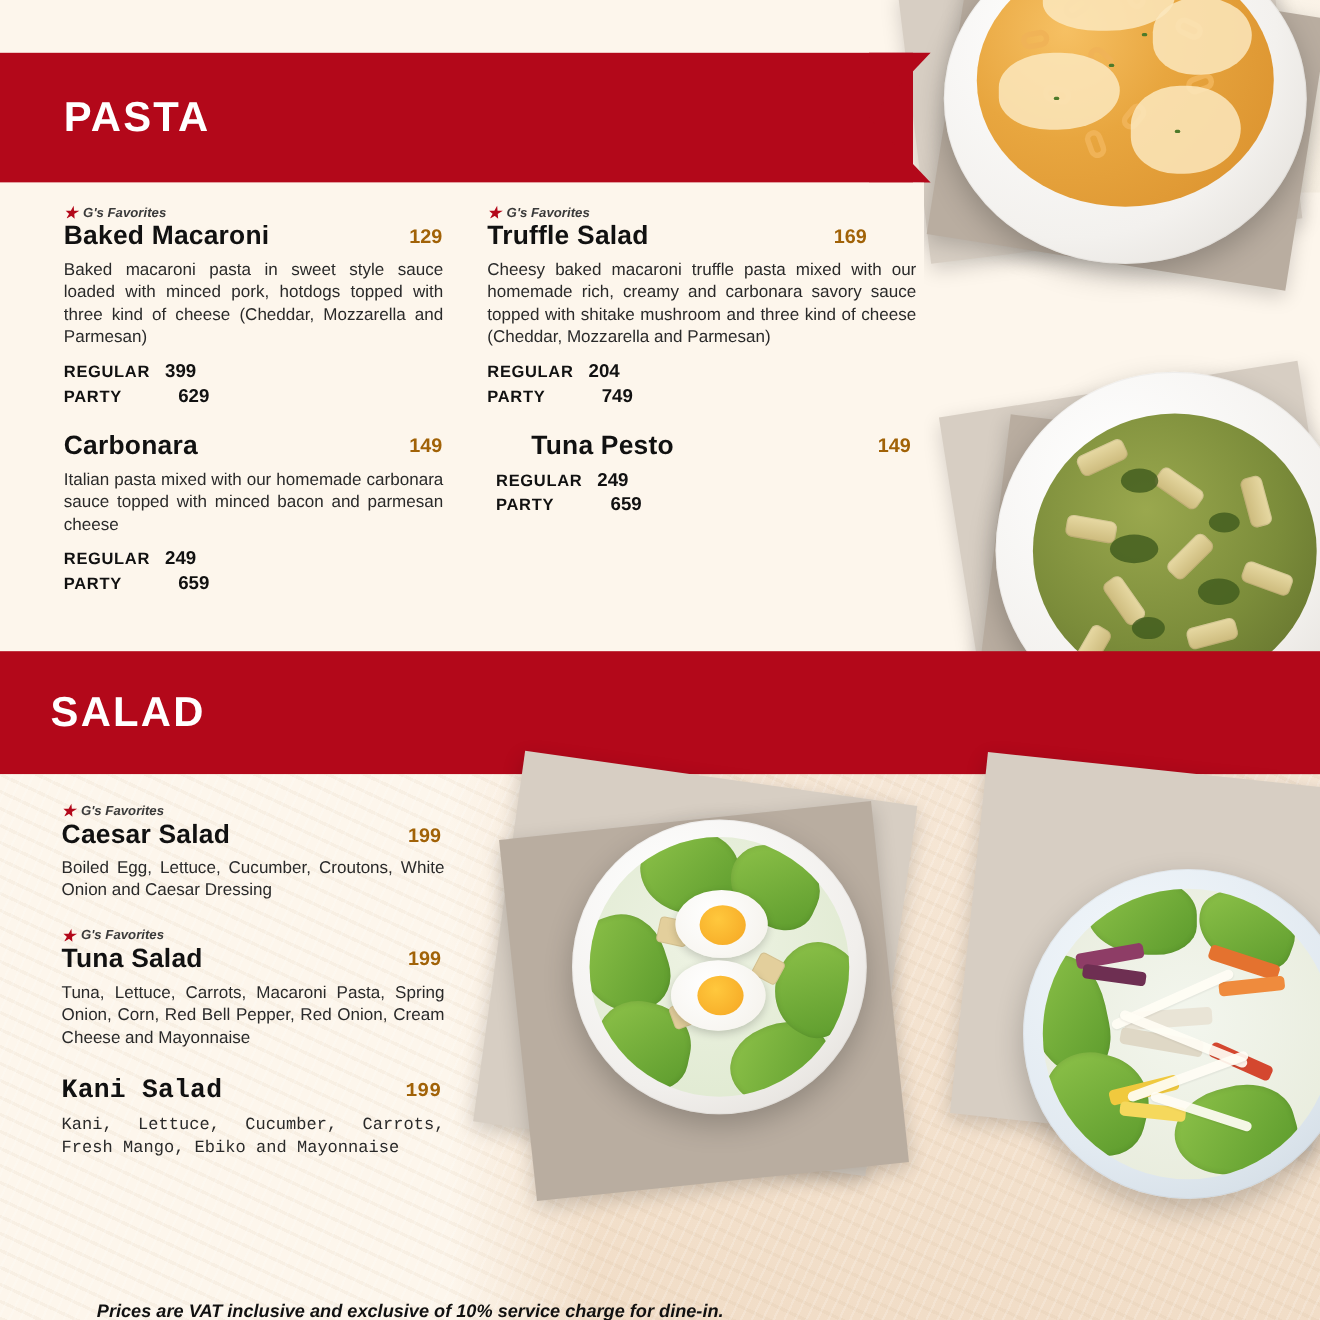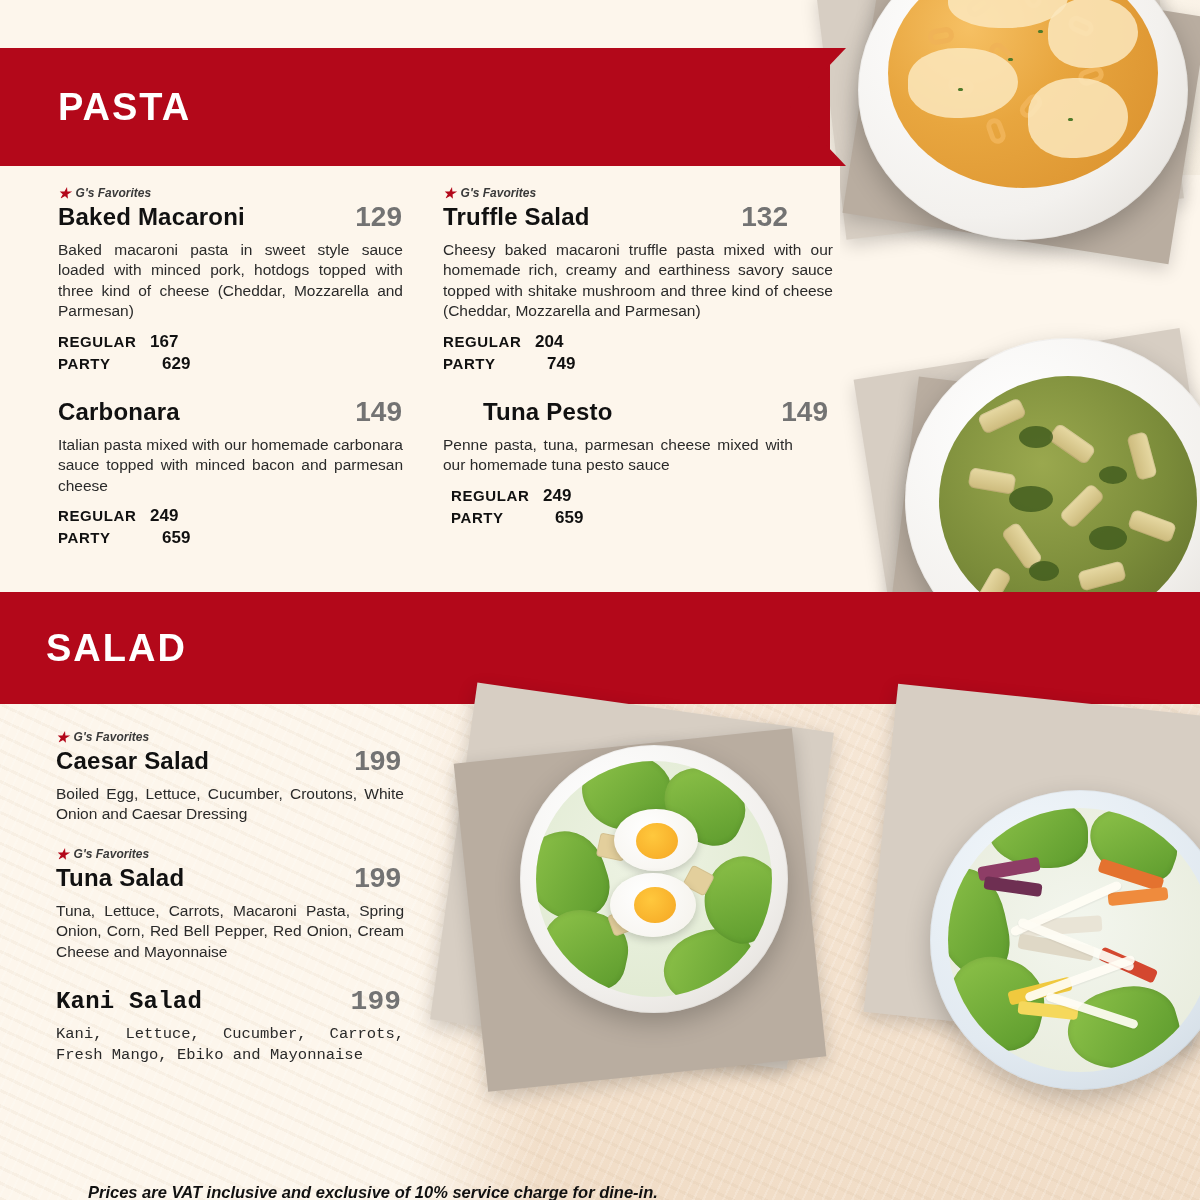--- a/index.html
+++ b/index.html
@@ -153,21 +153,21 @@
   }
   .star { color: #b3081a; font-size: 14px; line-height: 1; }
   .name-row {
     display: flex; align-items: center; justify-content: flex-start;
     margin-bottom: 7px;
   }
   .dish-name {
     font-size: 24px; font-weight: 800; color: #111; letter-spacing: .2px;
   }
   .dish-price {
-    font-size: 28px; font-weight: 800; color: #737373; margin-left: auto;
+    font-size: 18px; font-weight: 800; color: #a16207; margin-left: auto;
     padding-right: 26px;
   }
   .desc {
     font-size: 15.5px; line-height: 1.32; color: #2a2a2a;
     text-align: justify; text-justify: inter-word;
     width: 345px;
     margin-bottom: 10px;
   }
   .sizes { margin-bottom: 22px; }
   .size-row { display: flex; align-items: baseline; margin-bottom: 2px; }
@@ -255,21 +255,21 @@
           <span>G's Favorites</span>
         </div>
         <div class="name-row">
           <span class="dish-name">Baked Macaroni</span>
           <span class="dish-price">129</span>
         </div>
         <div class="desc">Baked macaroni pasta in sweet style sauce loaded with minced pork, hotdogs topped with three kind of cheese (Cheddar, Mozzarella and Parmesan)</div>
         <div class="sizes">
           <div class="size-row">
             <span class="size-label">REGULAR</span>
-            <span class="size-price">167</span>
+            <span class="size-price">399</span>
           </div>
           <div class="size-row">
             <span class="size-label">PARTY</span>
             <span class="size-price" style="margin-left:12px;">629</span>
           </div>
         </div>
       </div>
 
       <div class="item">
         <div class="name-row">
@@ -293,41 +293,40 @@
 
     <div class="col" style="top:20px; left:443px; width:395px;">
 
       <div class="item">
         <div class="fav">
           <span class="star">★</span>
           <span>G's Favorites</span>
         </div>
         <div class="name-row" style="width:345px;">
           <span class="dish-name">Truffle Salad</span>
-          <span class="dish-price" style="padding-right:0;">132</span>
-        </div>
-        <div class="desc" style="width:390px;">Cheesy baked macaroni truffle pasta mixed with our homemade rich, creamy and earthiness savory sauce topped with shitake mushroom and three kind of cheese (Cheddar, Mozzarella and Parmesan)</div>
+          <span class="dish-price" style="padding-right:0;">169</span>
+        </div>
+        <div class="desc" style="width:390px;">Cheesy baked macaroni truffle pasta mixed with our homemade rich, creamy and carbonara savory sauce topped with shitake mushroom and three kind of cheese (Cheddar, Mozzarella and Parmesan)</div>
         <div class="sizes">
           <div class="size-row">
             <span class="size-label">REGULAR</span>
             <span class="size-price">204</span>
           </div>
           <div class="size-row">
             <span class="size-label">PARTY</span>
             <span class="size-price" style="margin-left:12px;text-align:right;">749</span>
           </div>
         </div>
       </div>
 
       <div class="item" style="margin-top:2px;">
         <div class="name-row" style="width:345px;margin-left:40px;">
           <span class="dish-name">Tuna Pesto</span>
           <span class="dish-price" style="padding-right:0;">149</span>
         </div>
-        <div class="desc" style="width:350px;">Penne pasta, tuna, parmesan cheese mixed with our homemade tuna pesto sauce</div>
         <div class="sizes" style="padding-left:8px;">
           <div class="size-row">
             <span class="size-label">REGULAR</span>
             <span class="size-price">249</span>
           </div>
           <div class="size-row">
             <span class="size-label">PARTY</span>
             <span class="size-price" style="margin-left:12px;">659</span>
           </div>
         </div>

